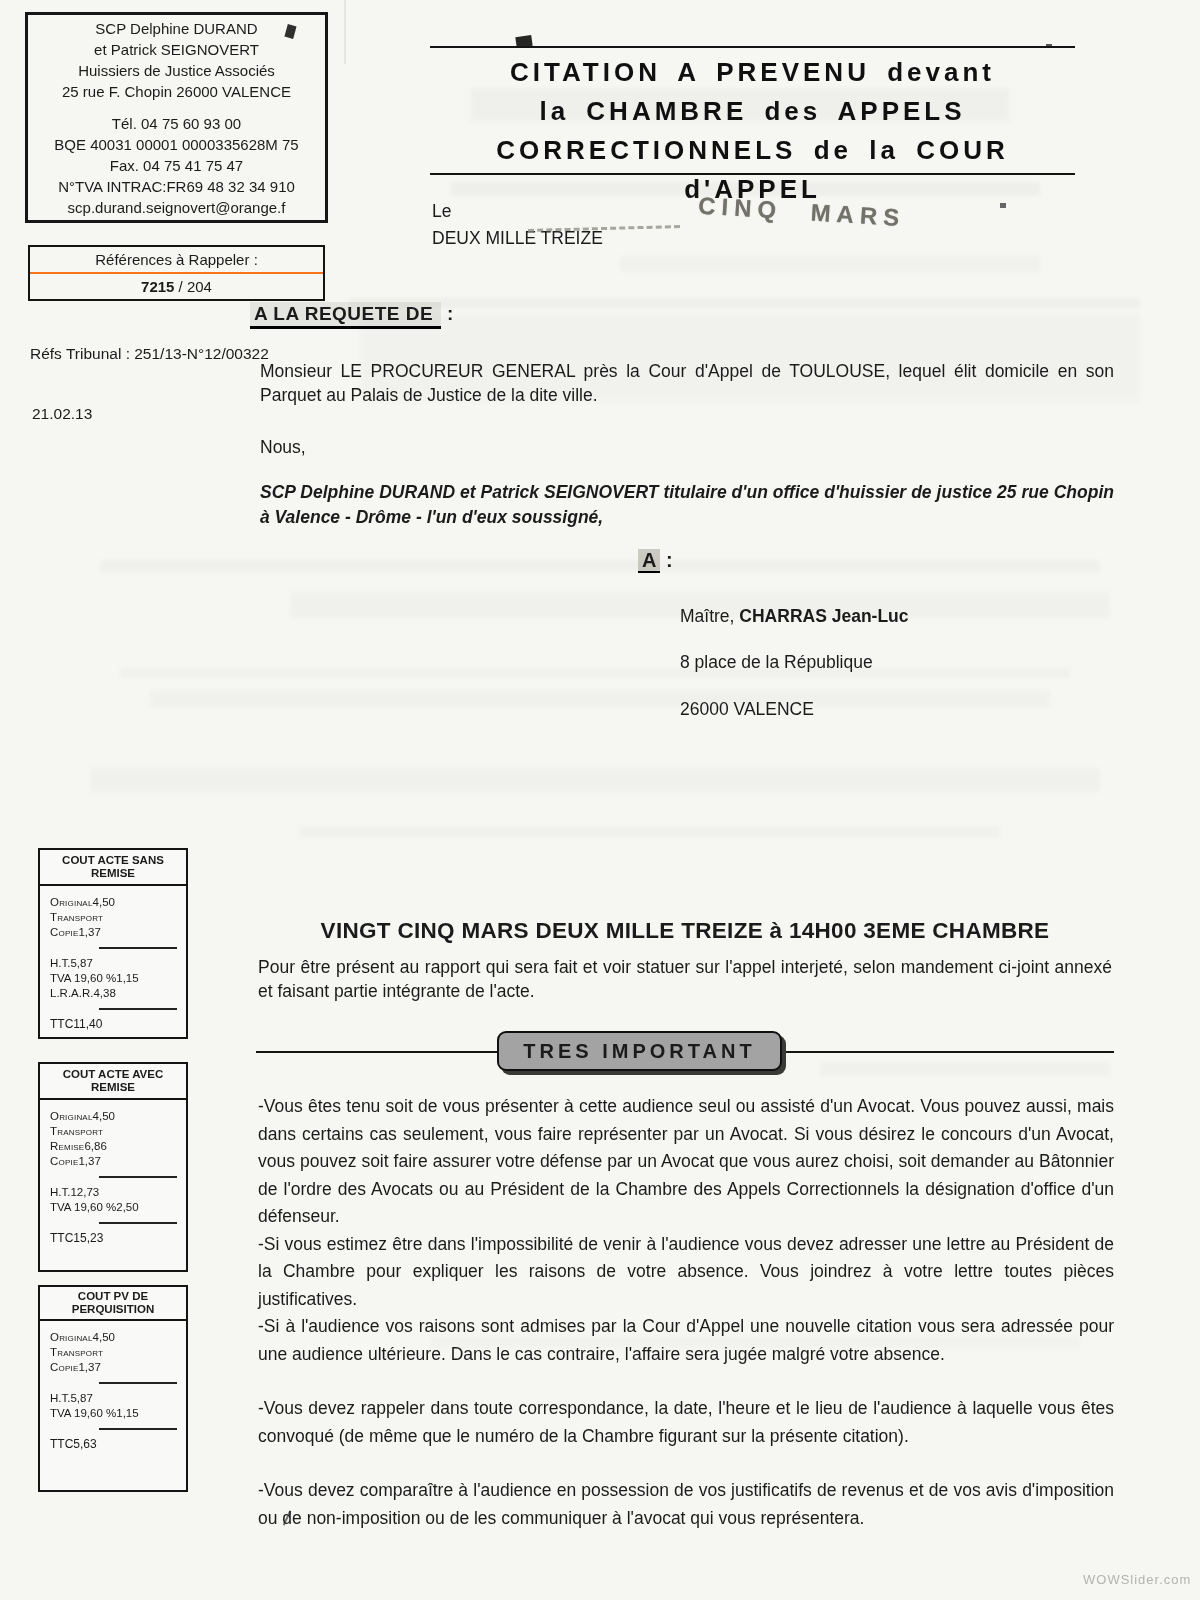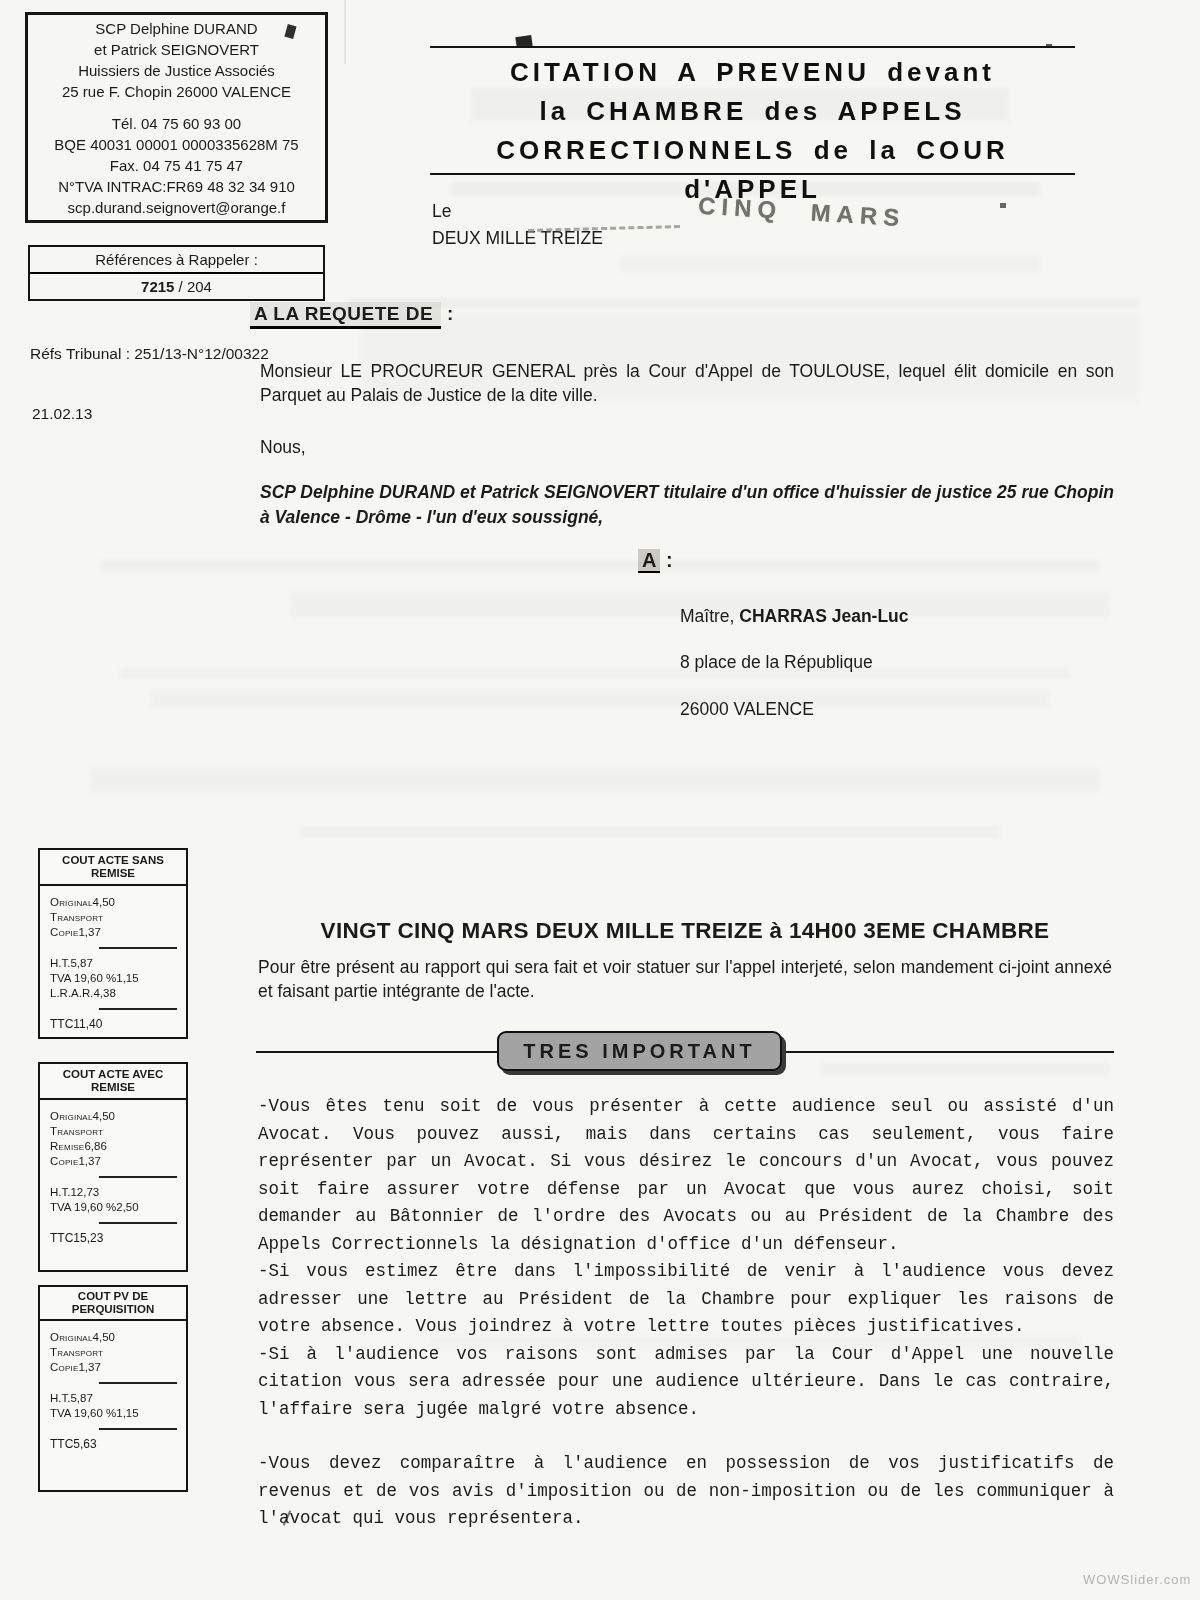--- a/index.html
+++ b/index.html
@@ -35,21 +35,21 @@
   }
   .stamp-dash{
     left:528px;top:227px;width:152px;height:0;
     border-top:3px dashed #93938b;transform:rotate(-1.5deg);opacity:.8;
   }
   
   .refsbox{
     left:28px;top:245px;width:293px;border:2px solid #141414;
     text-align:center;font-size:15px;
   }
-  .refsbox .r1{padding:4px 12px;border-bottom:2px solid #000000;}
+  .refsbox .r1{padding:4px 12px;border-bottom:2px solid #f97316;}
   .refsbox .r2{padding:4px 2px;}
   
   .requete{left:250px;top:303px;font-size:19px;font-weight:bold;letter-spacing:.5px;}
   .requete .hl{
     background:rgba(158,158,148,.20);border-bottom:3px solid #000;
     padding:1px 8px 2px 4px;
   }
   .small15{font-size:15.5px;}
   
   .para{width:854px;font-size:17.5px;line-height:23.5px;text-align:justify;}
@@ -63,21 +63,21 @@
     font-size:22.5px;font-weight:bold;letter-spacing:.3px;
   }
   
   .ti-box{
     left:497px;top:1031px;width:281px;height:36px;
     border:2px solid #101010;border-radius:9px;background:#a3a3a3;
     box-shadow:4px 4px 0 0 #3a3a38;
     text-align:center;line-height:36px;font-size:20px;font-weight:bold;
     letter-spacing:4px;z-index:3;
   }
-  .notices{left:258px;top:1093px;width:856px;font-size:17.5px;line-height:27.5px;text-align:justify;font-family:Liberation Mono, monospace;}
+  .notices{left:258px;top:1093px;width:856px;font-size:17.5px;line-height:27.5px;text-align:justify;}
   .notices p{margin:0;}
   .notices p.sp{margin-top:27px;}
   
   .costbox{
     position:absolute;left:38px;width:146px;border:2px solid #141414;
     background:rgba(255,255,255,.35);font-size:11.5px;
   }
   .cb-title{
     text-align:center;font-weight:bold;padding:4px 2px;
     border-bottom:2px solid #141414;line-height:13px;
@@ -267,18 +267,19 @@
   <div class="abs hearing">VINGT CINQ MARS DEUX MILLE TREIZE  à 14H00 3EME CHAMBRE</div>
   <div class="abs para" style="left:258px;top:956px;">Pour être présent au rapport qui sera fait et voir statuer sur l'appel interjeté, selon mandement ci-joint annexé et faisant partie intégrante de l'acte.</div>
 
   <div class="rule" style="left:256px;top:1051px;width:858px;z-index:2;"></div>
   <div class="abs ti-box">TRES IMPORTANT</div>
 
   <div class="abs notices">
     <p>-Vous êtes tenu soit de vous présenter à cette audience seul ou assisté d'un Avocat. Vous pouvez aussi, mais dans certains cas seulement, vous faire représenter par un Avocat. Si vous désirez le concours d'un Avocat, vous pouvez soit faire assurer votre défense par un Avocat que vous aurez choisi, soit demander au Bâtonnier de l'ordre des Avocats ou au Président de la Chambre des Appels Correctionnels la désignation d'office d'un défenseur.</p>
     <p>-Si vous estimez être dans l'impossibilité de venir à l'audience vous devez adresser une lettre au Président de la Chambre pour expliquer les raisons de votre absence. Vous joindrez à votre lettre toutes pièces justificatives.</p>
     <p>-Si à l'audience vos raisons sont admises par la Cour d'Appel une nouvelle citation vous sera adressée pour une audience ultérieure. Dans le cas contraire, l'affaire sera jugée malgré votre absence.</p>
+    <p class="sp">-Vous devez rappeler dans toute correspondance, la date, l'heure et le lieu de l'audience à laquelle vous êtes convoqué (de même que le numéro de la Chambre figurant sur la présente citation).</p>
     <p class="sp">-Vous devez comparaître à l'audience en possession de vos justificatifs de revenus et de vos avis d'imposition ou de non-imposition ou de les communiquer à l'avocat qui vous représentera.</p>
   </div>
 
   <div class="abs watermark">WOWSlider.com</div>
 
 </div>
 
 </body></html>

